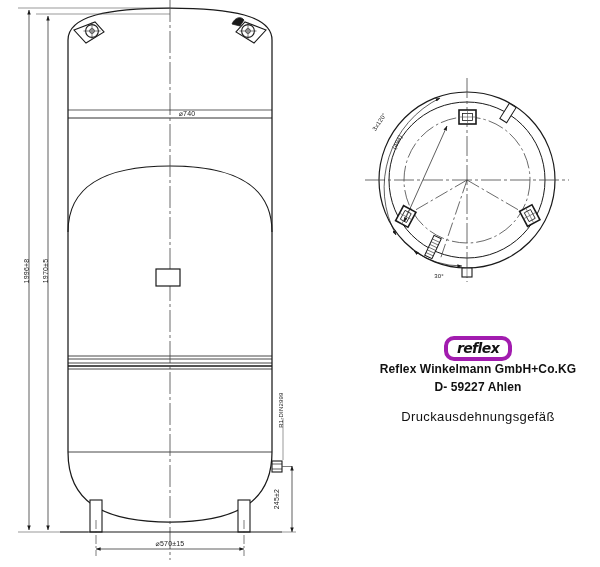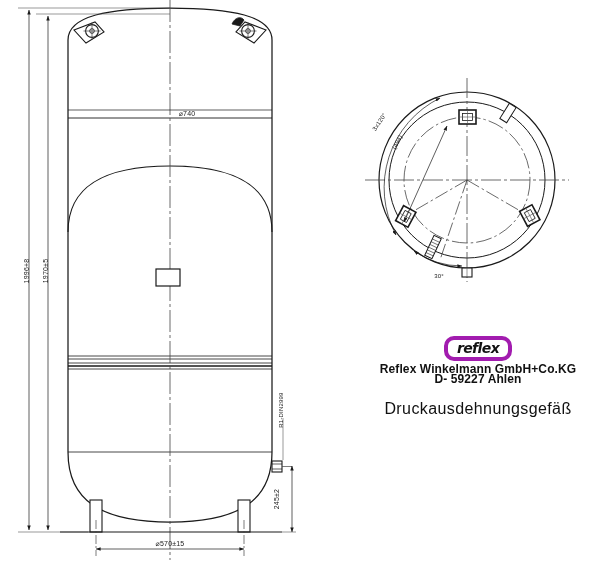--- a/index.html
+++ b/index.html
@@ -50,21 +50,21 @@
   }
   .company{
     font-size:12px;
     font-weight:bold;
     line-height:10px;
     margin-top:3px;
     color:#111;
     letter-spacing:.1px;
   }
   .prod{
-    font-size:16px;
+    font-size:13px;
     line-height:26px;
     color:#111;
     letter-spacing:.4px;
     font-weight:400;
   }
   .prod.small{font-size:13px;}
 </style>
 </head>
 <body>
 
@@ -257,16 +257,16 @@
   </g>
 
 </svg>
 </div>
 
 <div id="titleblock">
   <div id="logo-box">
     <span id="logo-text">reflex</span>
   </div>
   <div class="company">Reflex Winkelmann GmbH+Co.KG</div>
-  <div class="company" style="font-weight:bold;margin-top:0;text-align:center;">D- 59227 Ahlen</div>
+  <div class="company" style="font-weight:bold;margin-top:8px;text-align:center;">D- 59227 Ahlen</div>
 
   <div class="prod" style="margin-top:12px;">Druckausdehnungsgefäß</div>
 </div>
 
 </body></html>

